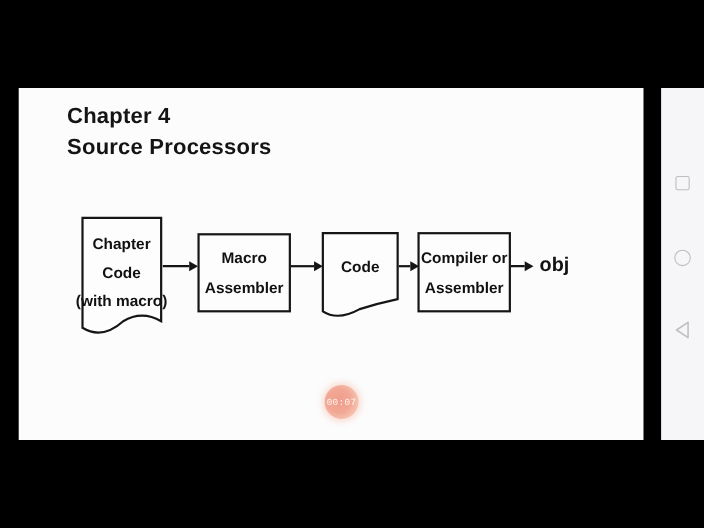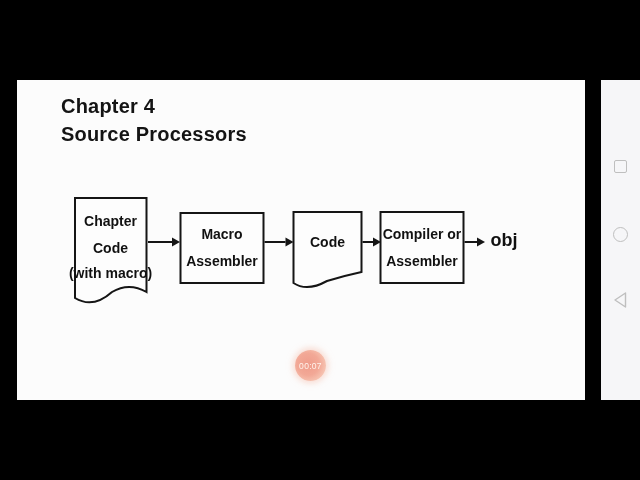--- a/index.html
+++ b/index.html
@@ -35,21 +35,21 @@
   .obj-label{
     position:absolute;left:466px;top:150px;width:42px;text-align:center;
     font-size:18px;font-weight:700;color:#111;
   }
   
   .timer{
     position:absolute;left:278px;top:270px;width:31px;height:31px;border-radius:50%;
     background:radial-gradient(circle at 42% 46%, #ef9c8b 0%, #f2a896 45%, #f7c8b6 78%, #fadfd2 100%);
     box-shadow:0 0 6px 2px rgba(246,190,172,0.55);
     display:flex;align-items:center;justify-content:center;
-    font-size:8.5px;font-weight:400;color:#fff3ec;letter-spacing:0.3px;
+    font-size:8.5px;font-weight:400;color:#fff3ec;letter-spacing:0.3px;font-family:Liberation Mono, monospace;
   }
   
   .navbar{
     position:absolute;left:601px;top:0;width:39px;height:320px;background:#f6f6f8;
   }
   .nav-square{
     position:absolute;left:13px;top:80px;width:11px;height:11px;
     border:1.4px solid #bfbfbf;border-radius:2px;background:transparent;
   }
   .nav-circle{

